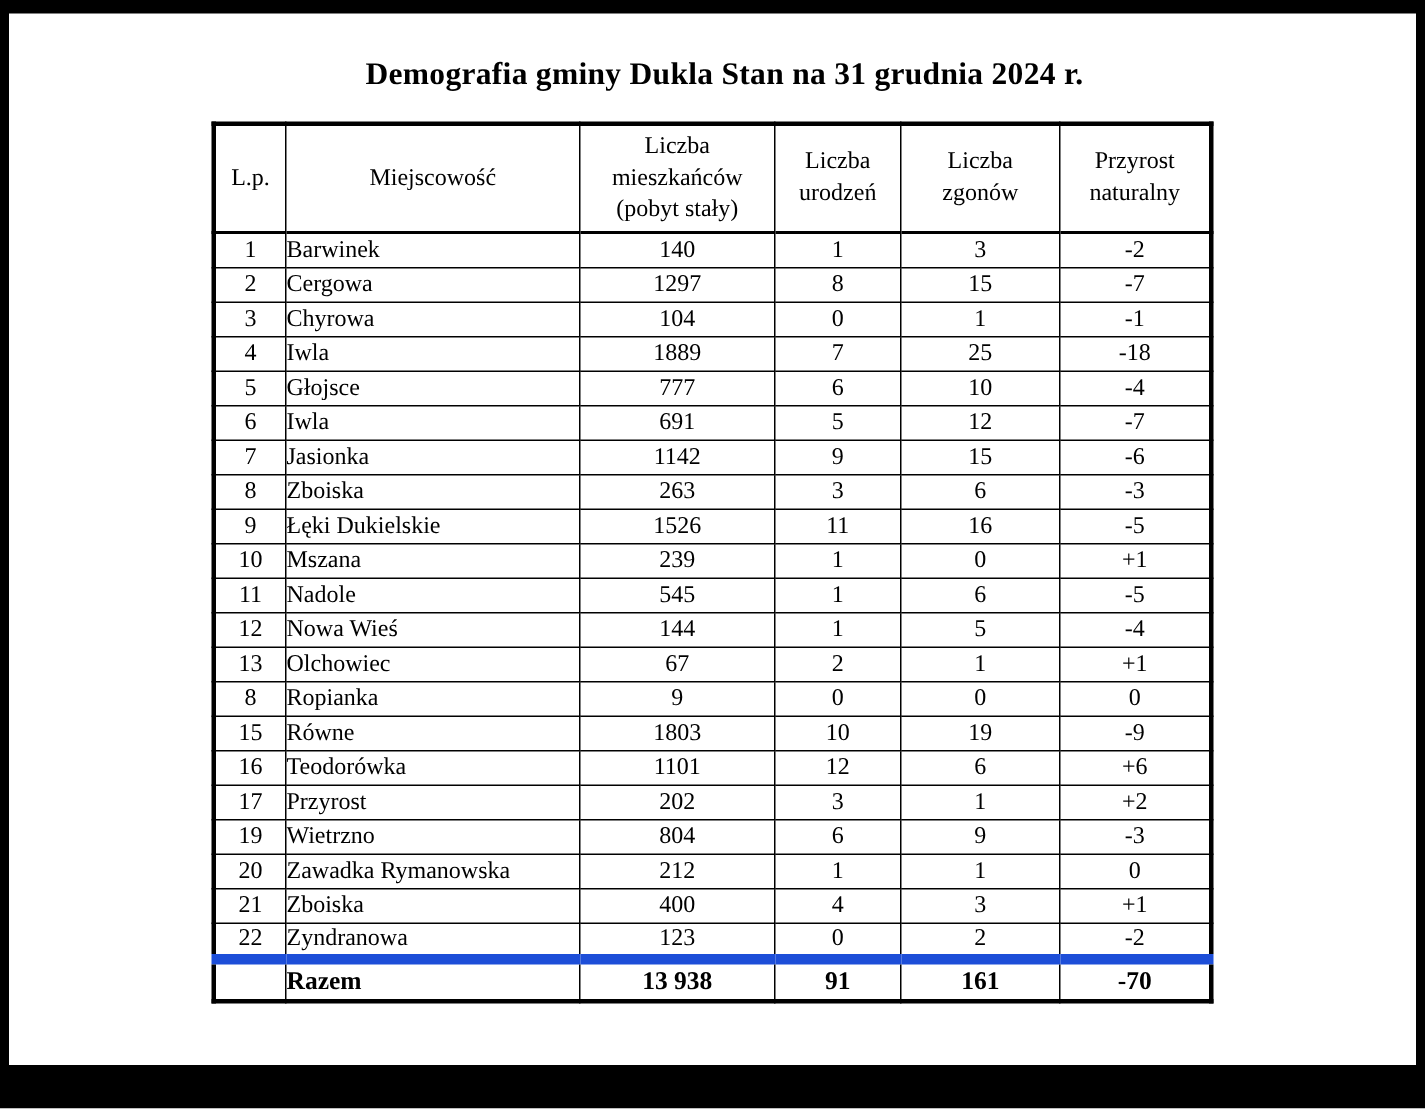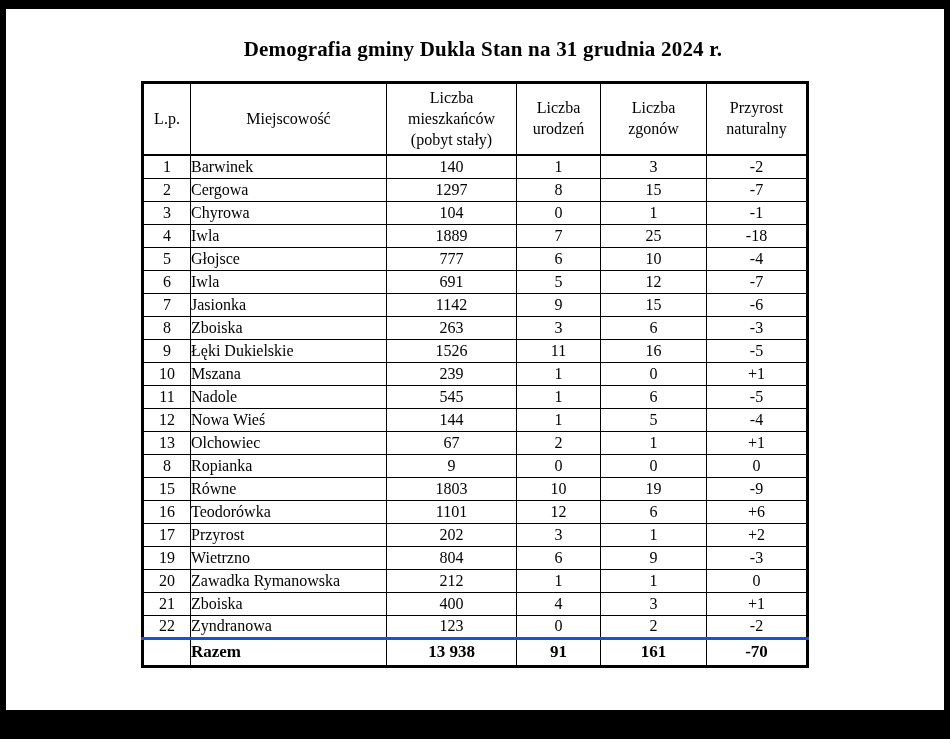--- a/index.html
+++ b/index.html
@@ -59,21 +59,21 @@
   }
   .demo-table tbody td {
     height: 23px;
     line-height: 20px;
   }
   .demo-table td.name, .demo-table th.name {
     text-align: left;
     padding-left: 0;
   }
   .demo-table tfoot td {
-    border-top: 3px solid #1d4ed8;
+    border-top: 7px solid #1d4ed8;
     font-weight: bold;
     font-size: 17px;
     height: 28px;
   }
 </style>
 </head>
 <body>
 
 <div class="frame">
 

